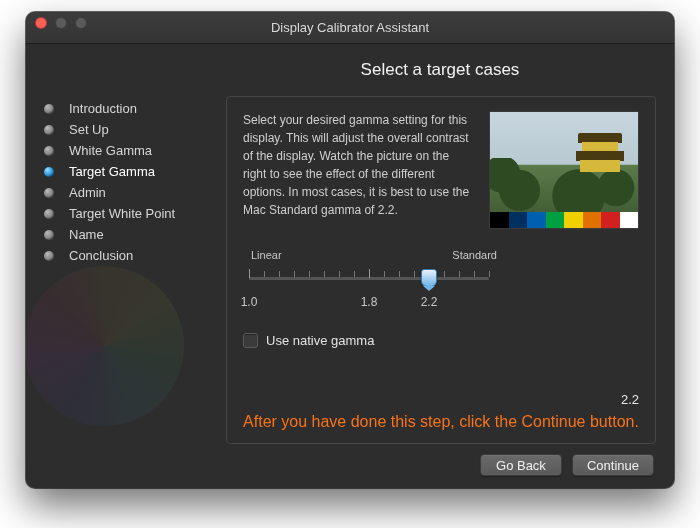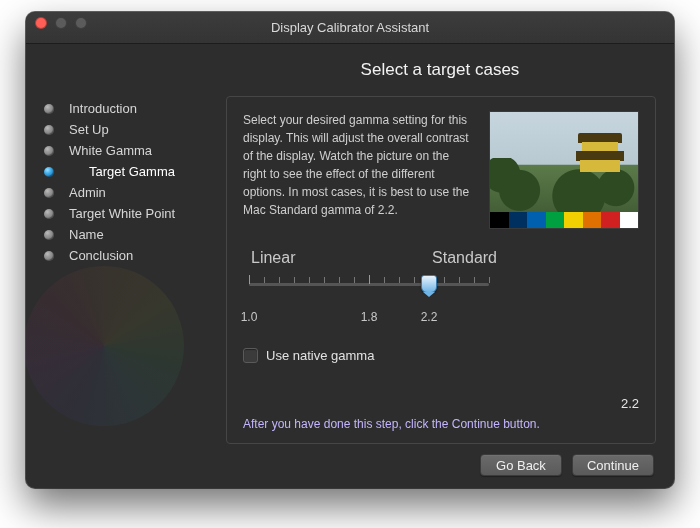--- a/index.html
+++ b/index.html
@@ -38,21 +38,21 @@
   .step-list li { display: flex; align-items: center; gap: 15px; padding: 3px 0; }
   .bullet {
     width: 10px; height: 10px; border-radius: 50%;
     background: radial-gradient(circle at 35% 30%, #bcbcbc 0%, #9a9a9a 30%, #6b6b6b 100%);
     box-shadow: inset -1px -1px 1px rgba(0,0,0,0.4);
     flex-shrink: 0;
   }
   .bullet.active {
     background: radial-gradient(circle at 35% 30%, #9fe0ff 0%, #38a8e8 40%, #1a6aa8 100%);
   }
-  .step-label.active { color: #ffffff; margin-left: 20px; }
+  .step-label.active { color: #ffffff; }
   
   .wheel {
     position: absolute; left: -20px; top: 170px; width: 160px; height: 160px; border-radius: 50%;
     background: conic-gradient(#7a5a2c, #7a7a2c, #2c7a4a, #2c6a7a, #3a3a7a, #6a2c7a, #7a2c4a, #7a5a2c);
     opacity: 0.13;
     pointer-events: none;
   }
   .panel {
     flex: 1;
     background: #2d2d2d;
@@ -80,46 +80,46 @@
      radial-gradient(circle at 8% 30%, #2e4a22 0 18px, transparent 19px);
   }
   .pagoda { position:absolute; left:58%; top:18%; width:48px; height:40px; }
   .pagoda .roof1 { position:absolute; top:0; left:2px; right:2px; height:10px; background:#4a3a12; border-radius:2px 2px 0 0; }
   .pagoda .wall1 { position:absolute; top:9px; left:6px; right:6px; height:10px; background:#d6b93a; }
   .pagoda .roof2 { position:absolute; top:18px; left:0; right:0; height:10px; background:#4a3a12; }
   .pagoda .wall2 { position:absolute; top:27px; left:4px; right:4px; height:12px; background:#d6b93a; }
   .colorbar { position:absolute; left:0; right:0; bottom:0; height:16px; display:flex; }
   .colorbar div { flex:1; }
   .slider-area { margin-top: 20px; padding: 0 6px; }
-  .slider-labels-top { display:flex; justify-content:space-between; font-size:16px; color:#c9c9c9; padding: 0 2px 6px 2px; width: 226px; }
+  .slider-labels-top { display:flex; justify-content:space-between; font-size:11px; color:#c9c9c9; padding: 0 2px 6px 2px; width: 226px; }
   .slider-labels-top span:last-child { position: relative; left: 24px; }
   .slider-track-wrap { position: relative; width: 240px; height: 22px; }
   .slider-track { position:absolute; top:10px; left:0; right:0; height:3px; background:#555; border-radius:2px; }
   .tick { position:absolute; top:4px; width:1px; height:6px; background:#777; }
   .tick.major { height:9px; top:2px; background:#999; }
   .thumb {
     position:absolute; top:2px; width:16px; height:18px; transform: translateX(-50%);
     background: linear-gradient(#e8f2fb, #6fb4e6);
     border:1px solid #3a7aaa;
     border-radius: 3px 3px 6px 6px;
     box-shadow: 0 1px 2px rgba(0,0,0,0.5);
   }
   .thumb::after{
     content:""; position:absolute; bottom:-5px; left:50%; transform:translateX(-50%);
     border-left:6px solid transparent; border-right:6px solid transparent; border-top:5px solid #6fb4e6;
   }
-  .slider-labels-bottom { display:flex; font-size:12px; color:#c9c9c9; width:240px; margin-top:15px; position:relative; height:14px; }
+  .slider-labels-bottom { display:flex; font-size:12px; color:#c9c9c9; width:240px; margin-top:6px; position:relative; height:14px; }
   .slider-labels-bottom span { position:absolute; transform: translateX(-50%); }
   .checkbox-row { display:flex; align-items:center; gap:8px; margin-top: 24px; font-size:13px; color:#e2e2e2; }
   .checkbox {
     width:15px; height:15px; border-radius:3px; background:#3b3b3b;
     border:1px solid #5a5a5a; box-shadow: inset 0 1px 1px rgba(0,0,0,0.4);
   }
   .value-readout { margin-top: 8px; text-align: right; font-size:13px; color:#e6e6e6; }
-  .hint { margin-top: 6px; text-align: left; font-size:12px; color:#c4b5fd; }
+  .hint { margin-top: 6px; text-align: center; font-size:16px; color:#f97316; }
   .footer { display:flex; justify-content:flex-end; gap:10px; margin-top: 10px; padding-right: 2px; }
   .btn {
     min-width: 82px; height: 22px; padding: 0 14px;
     background: linear-gradient(#6a6a6a, #5a5a5a);
     border: 1px solid #3b3b3b; border-radius: 4px;
     color: #f0f0f0; font-size: 13px;
     display:flex; align-items:center; justify-content:center;
     box-shadow: 0 1px 0 rgba(255,255,255,0.05) inset, 0 1px 1px rgba(0,0,0,0.3);
     cursor: default;
   }

